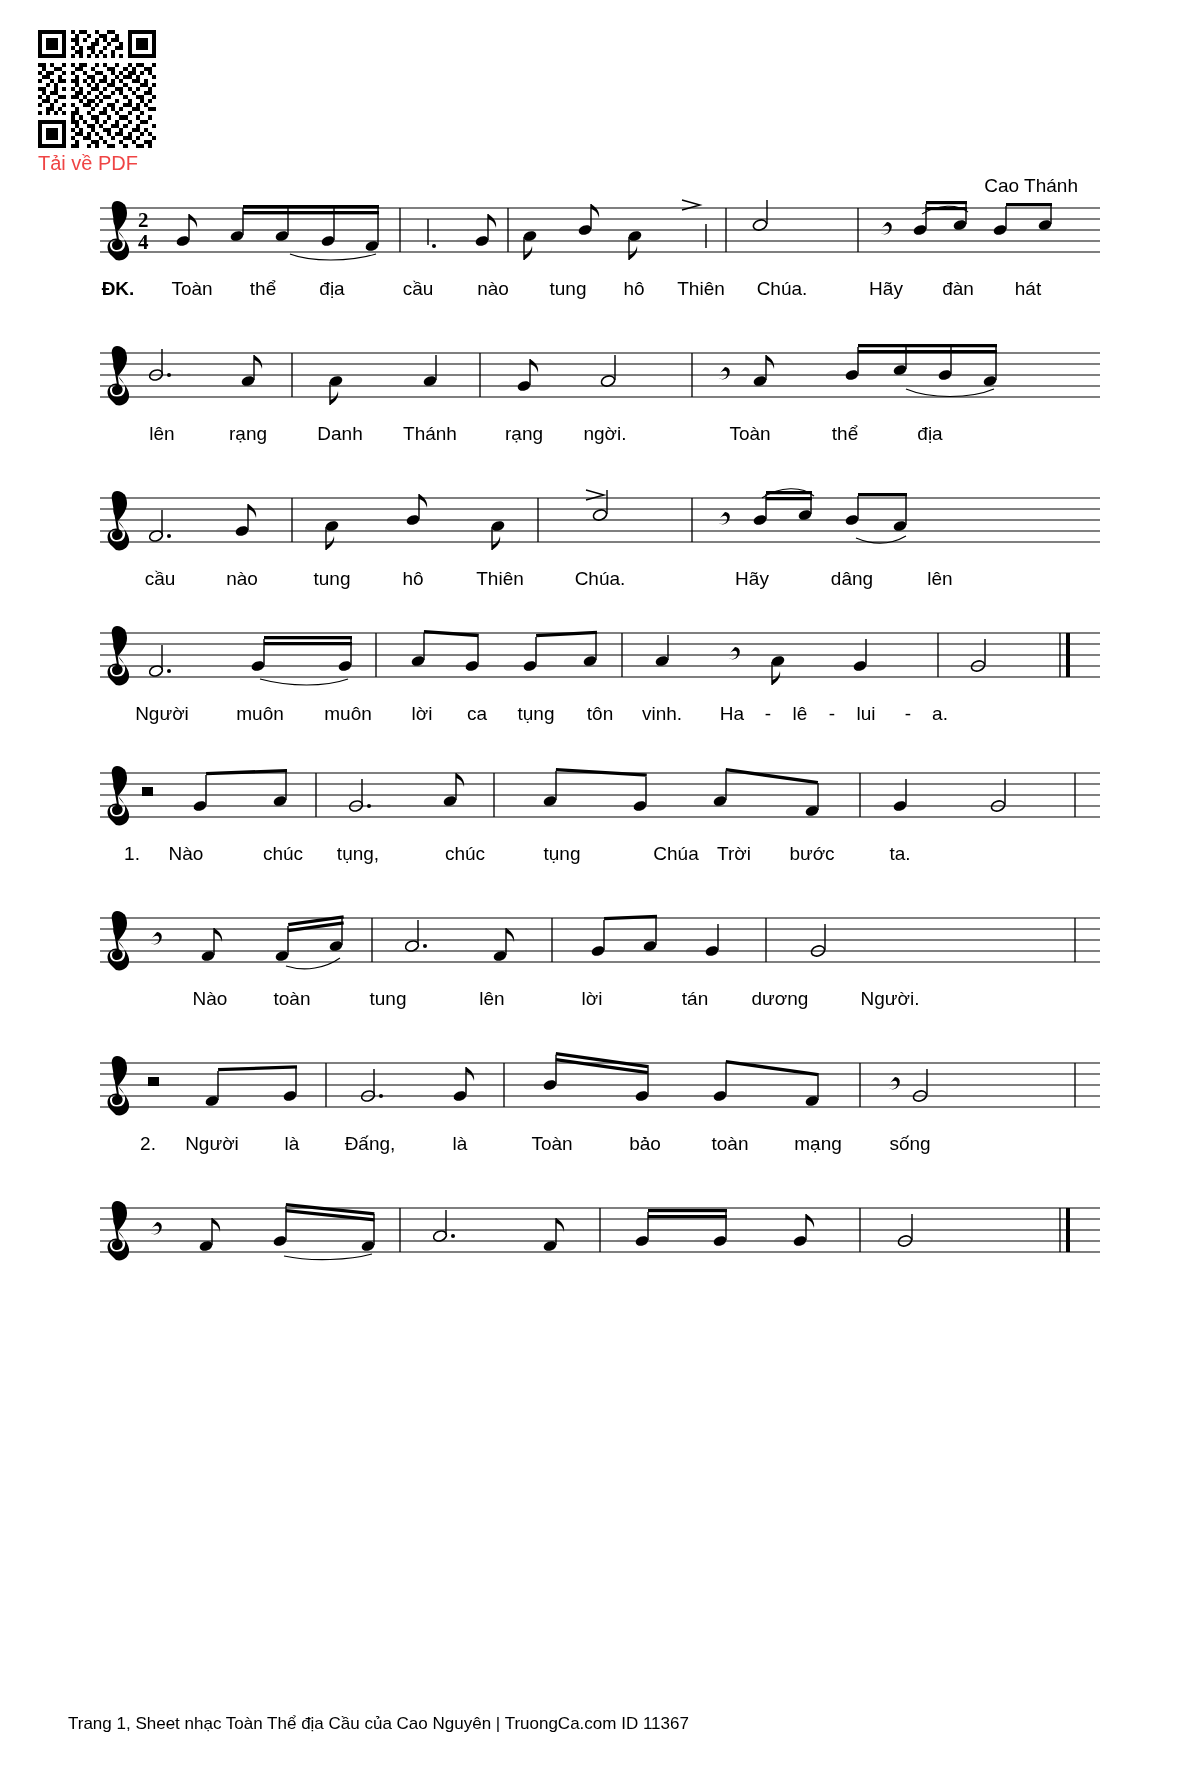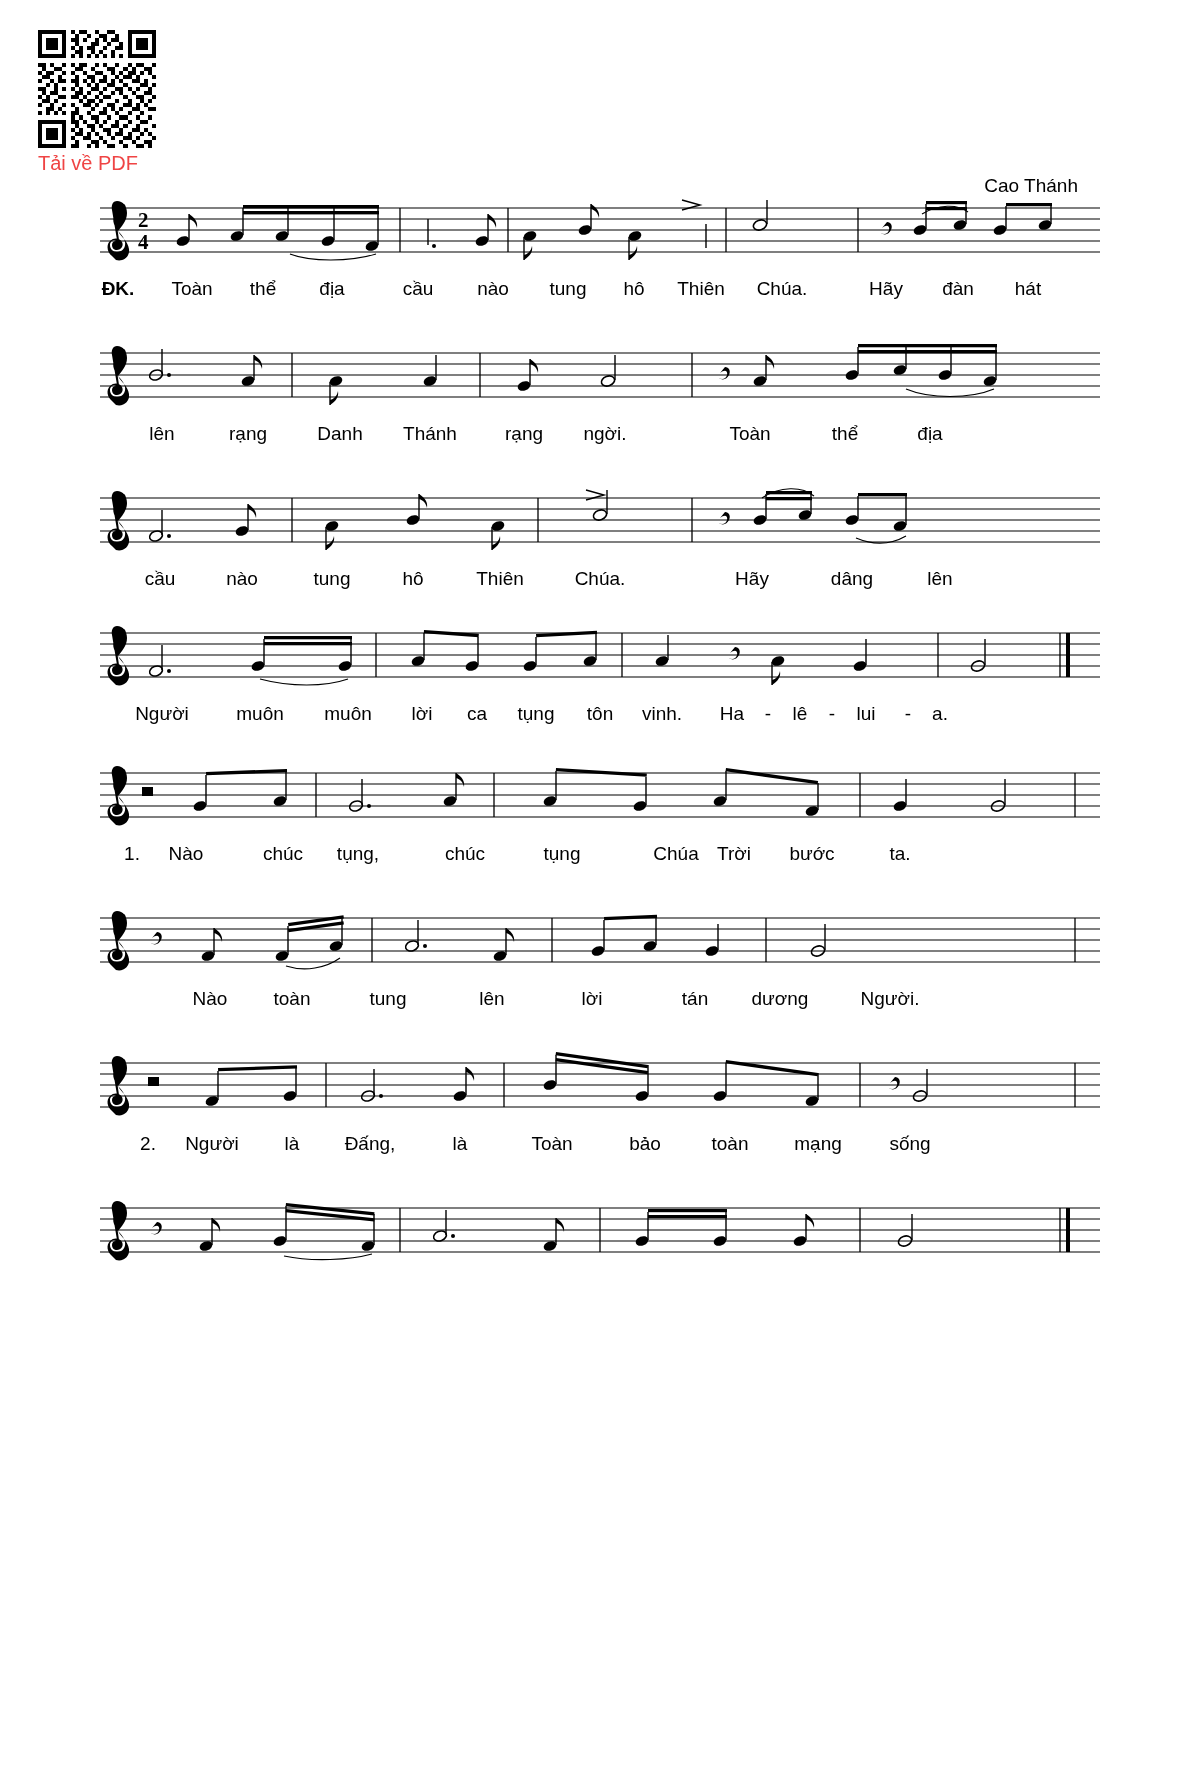--- a/index.html
+++ b/index.html
@@ -892,14 +892,15 @@
         <path d="M706 14 C712 18 715 22 714 28 C713 23 710 20 706 19 Z" stroke="none"></path>
         <line x1="760" y1="8" x2="760" y2="52" stroke-width="1.3"></line>
         <ellipse cx="805" cy="41" rx="6.8" ry="4.8" transform="rotate(-20 805 41)" fill="none" stroke-width="1.6"></ellipse>
         <line x1="812" y1="40" x2="812" y2="14" stroke-width="1.4"></line>
         <line x1="960" y1="8" x2="960" y2="52" stroke-width="1.3"></line>
         <rect x="966" y="8" width="4" height="44" stroke="none"></rect>
       </g>
     </svg>
   </div>
 
+  <div class="footer">Trang 1, Sheet nhạc Toàn Thể địa Cầu của Cao Nguyên  |  TruongCa.com ID 11367</div>
 
 </div>
 
 </body></html>

